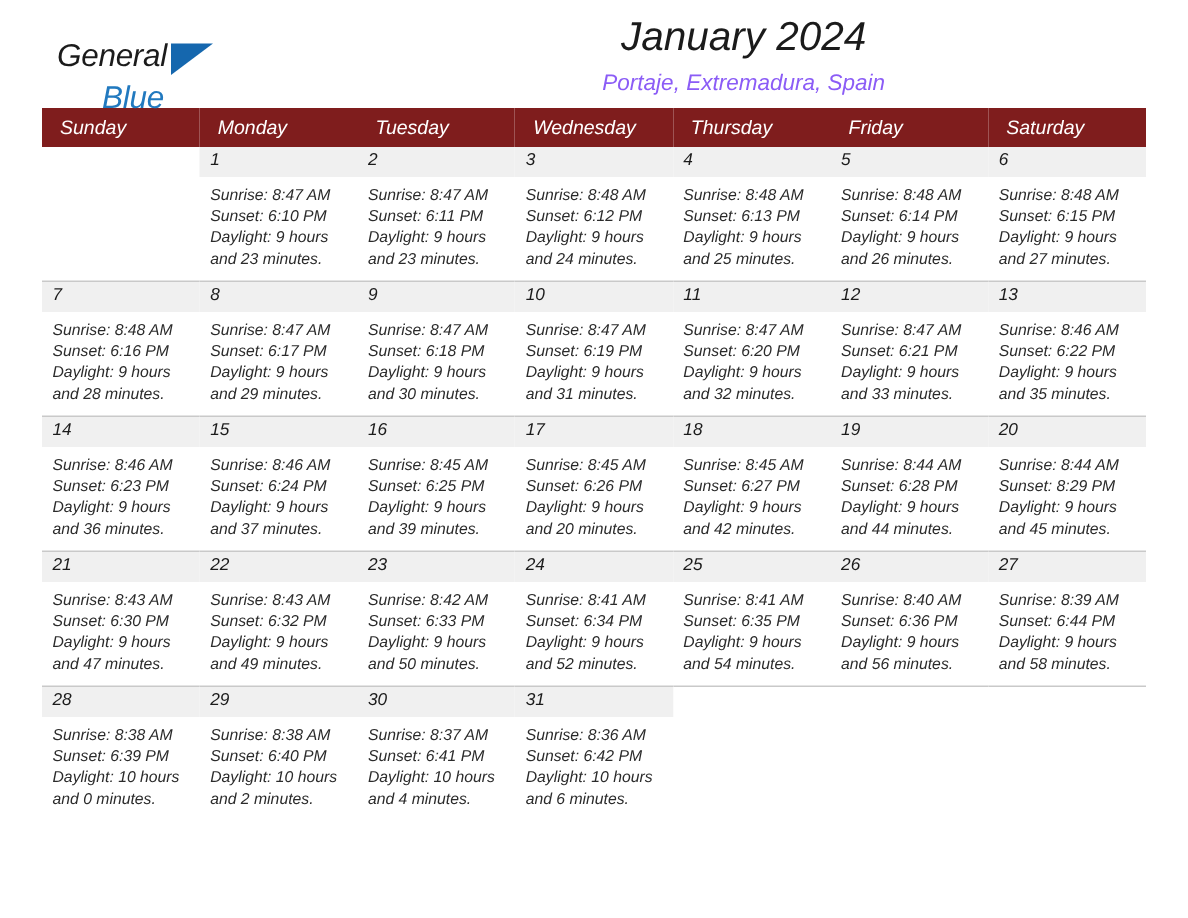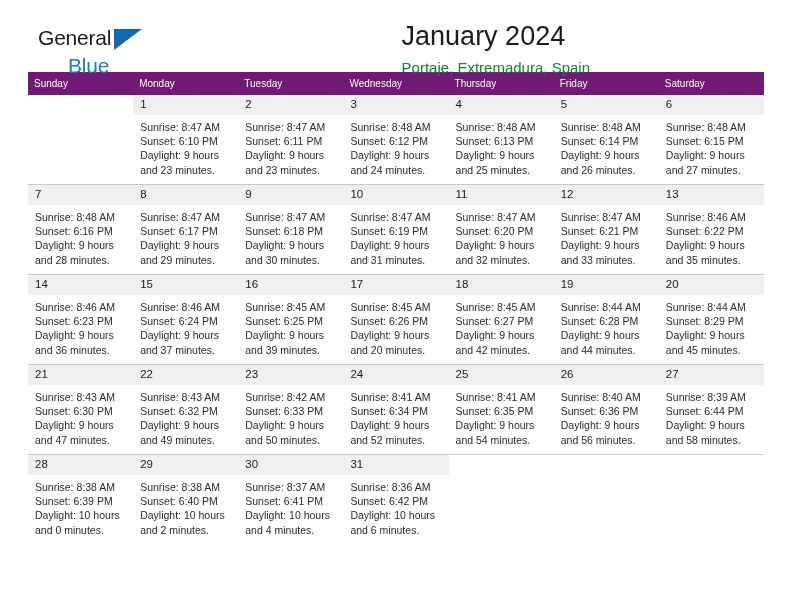--- a/index.html
+++ b/index.html
@@ -13,20 +13,21 @@
     font-family: "Liberation Sans", sans-serif;
     color: #000000;
     overflow: hidden;
   }
   .page {
     position: relative;
     width: 628px;
     height: 612px;
     box-sizing: border-box;
     padding: 0 28px;
+    font-style: italic;
   }
 
   
   .masthead {
     position: relative;
     height: 72px;
     padding-top: 22px;
     box-sizing: border-box;
   }
   .brand {
@@ -60,56 +61,56 @@
     top: 3px;
     width: 0;
     height: 0;
     border-left: 28px solid #1567ae;
     border-bottom: 21px solid transparent;
   }
 
   .title-wrap {
     position: absolute;
     right: 10px;
-    top: 19px;
-    text-align: left;
+    top: 7px;
+    text-align: center;
     margin-left: 36px;
   }
   .cal-title {
     font-size: 27px;
     color: #1b1b1b;
     line-height: 34px;
     font-weight: normal;
     margin: 0;
   }
   .cal-sub {
     font-size: 15px;
-    color: #15803d;
+    color: #8b5cf6;
     line-height: 22px;
     margin: 4px 0 0 0;
     font-weight: normal;
   }
 
   
   .calendar {
     width: 736px;
     margin: 0 auto;
     border-collapse: collapse;
     table-layout: fixed;
   }
   .calendar th {
     background: #3ا;
   }
   .dow {
-    background: #701a75;
+    background: #7f1d1d;
     color: #ffffff;
-    font-size: 10px;
+    font-size: 13px;
     font-weight: normal;
     text-align: left;
-    padding: 5px 0 6px 6px;
+    padding: 5px 0 6px 12px;
     height: 12px;
     border: none;
   }
   td.day {
     vertical-align: top;
     padding: 0;
     border: none;
     height: 89px;
     border-top: 1px solid #c9c9c9;
   }

